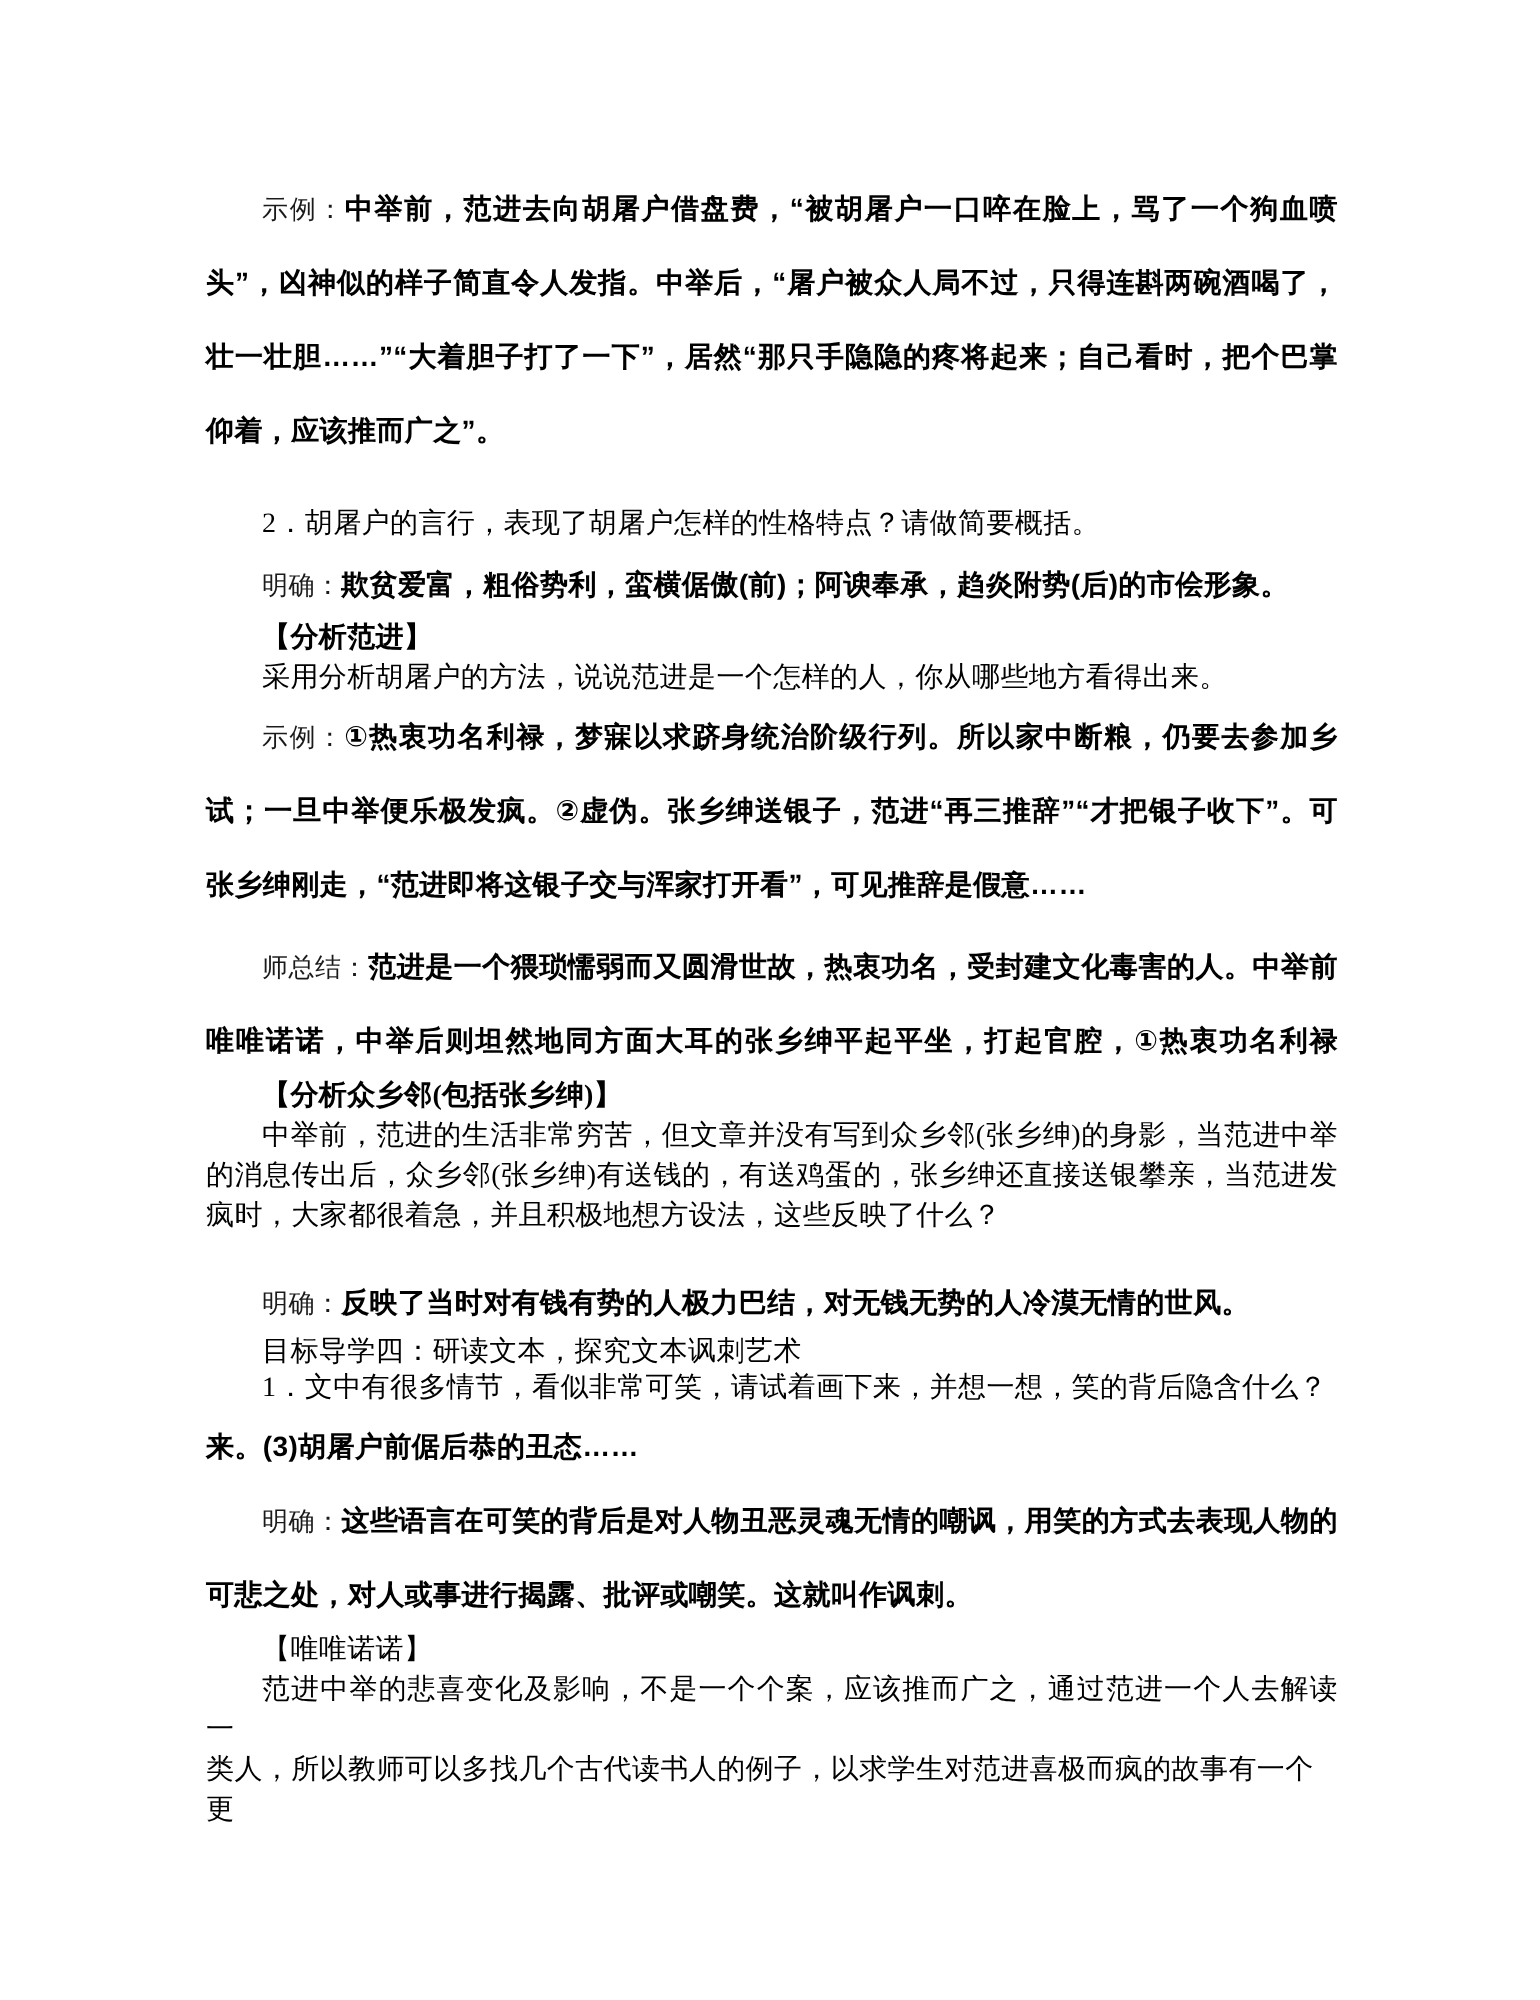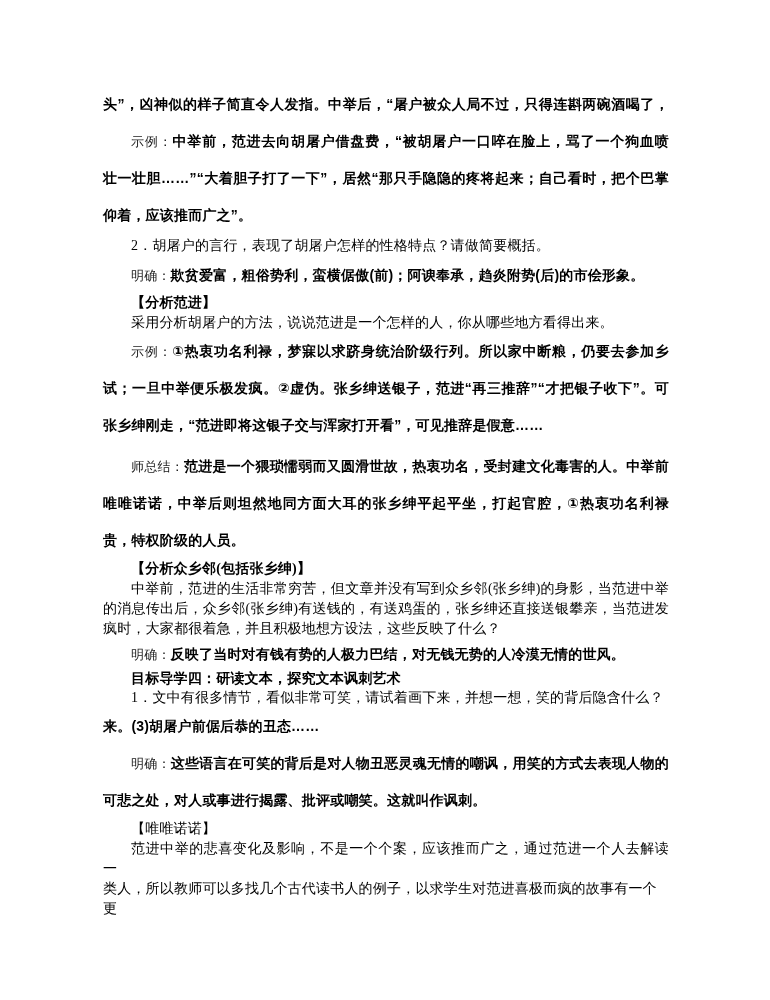--- a/index.html
+++ b/index.html
@@ -15,33 +15,33 @@
   
   .j{text-align:justify;text-align-last:justify;text-justify:inter-ideograph;}
   .first{text-indent:2em;}
   
   .answer .ln{line-height:37px;font-family:"Liberation Sans","DejaVu Sans",sans-serif;font-weight:700;}
   .mline .ln{line-height:26px;font-family:"Liberation Sans","DejaVu Sans",sans-serif;font-weight:700;}
   
   .label{font-family:"Liberation Serif","DejaVu Serif",serif;font-weight:400;font-size:13px;color:#1a1a1a;}
   .heading .ln{font-weight:700;line-height:20px;}
   .heading.plain .ln{font-weight:400;}
-  .goal .ln{font-family:"Liberation Sans","DejaVu Sans",sans-serif;font-weight:700;line-height:20px;}
+  .goal .ln{font-family:"Liberation Sans","DejaVu Sans",sans-serif;font-weight:400;line-height:20px;}
   .q .ln{line-height:20px;}
-  .mt2{margin-top:2px}.mt4{margin-top:4px}.mt6{margin-top:6px}
+  .mt2{margin-top:19px}.mt4{margin-top:4px}.mt6{margin-top:6px}
 </style>
 </head>
 <body>
 
 <div class="page">
   <div class="content">
 
     <div class="para answer">
+      <div class="ln j first"><span class="label">示例：</span><span>中举前，范进去向胡屠户借盘费，“被胡屠户一口啐在脸上，骂了一个狗血喷</span></div>
       <div class="ln j">头”，凶神似的样子简直令人发指。中举后，“屠户被众人局不过，只得连斟两碗酒喝了，</div>
-      <div class="ln j first"><span class="label">示例：</span><span>中举前，范进去向胡屠户借盘费，“被胡屠户一口啐在脸上，骂了一个狗血喷</span></div>
       <div class="ln j">壮一壮胆……”“大着胆子打了一下”，居然“那只手隐隐的疼将起来；自己看时，把个巴掌</div>
       <div class="ln">仰着，应该推而广之”。</div>
     </div>
 
     <div class="para q mt2">
       <div class="ln first">2．胡屠户的言行，表现了胡屠户怎样的性格特点？请做简要概括。</div>
     </div>
 
     <div class="para mline mt6">
       <div class="ln first"><span class="label">明确：</span><span>欺贫爱富，粗俗势利，蛮横倨傲(前)；阿谀奉承，趋炎附势(后)的市侩形象。</span></div>
@@ -57,21 +57,20 @@
 
     <div class="para answer">
       <div class="ln j first"><span class="label">示例：</span><span>①热衷功名利禄，梦寐以求跻身统治阶级行列。所以家中断粮，仍要去参加乡</span></div>
       <div class="ln j">试；一旦中举便乐极发疯。②虚伪。张乡绅送银子，范进“再三推辞”“才把银子收下”。可</div>
       <div class="ln">张乡绅刚走，“范进即将这银子交与浑家打开看”，可见推辞是假意……</div>
     </div>
 
     <div class="para answer mt4">
       <div class="ln j first"><span class="label">师总结：</span><span>范进是一个猥琐懦弱而又圆滑世故，热衷功名，受封建文化毒害的人。中举前</span></div>
       <div class="ln j">唯唯诺诺，中举后则坦然地同方面大耳的张乡绅平起平坐，打起官腔，①热衷功名利禄</div>
-      <div class="ln">贵，特权阶级的人员。</div>
     </div>
 
     <div class="para heading">
       <div class="ln first">【分析众乡邻(包括张乡绅)】</div>
     </div>
 
     <div class="para">
       <div class="ln j first">中举前，范进的生活非常穷苦，但文章并没有写到众乡邻(张乡绅)的身影，当范进中举</div>
       <div class="ln j">的消息传出后，众乡邻(张乡绅)有送钱的，有送鸡蛋的，张乡绅还直接送银攀亲，当范进发</div>
       <div class="ln">疯时，大家都很着急，并且积极地想方设法，这些反映了什么？</div>

